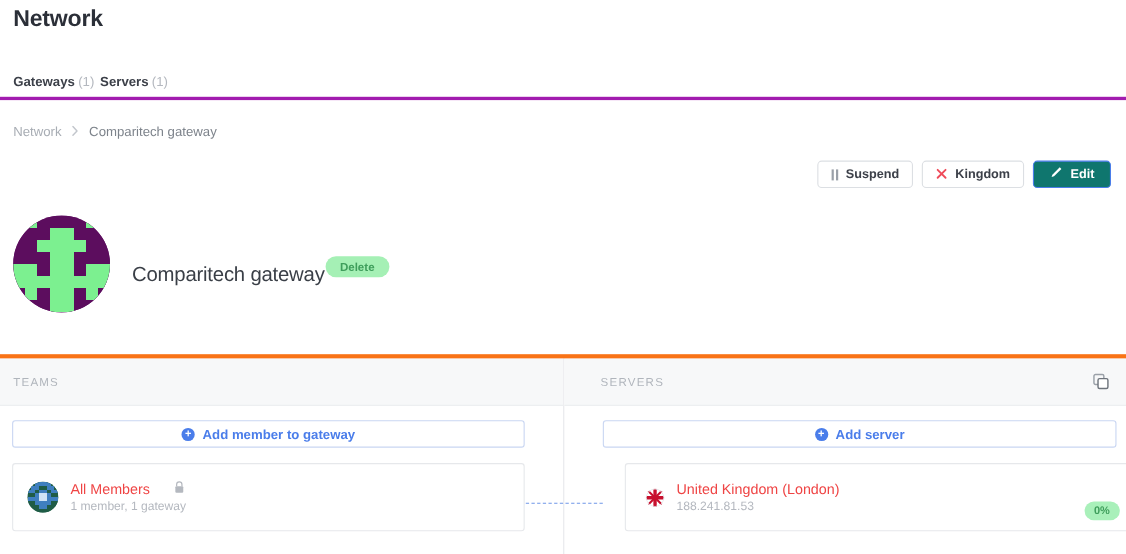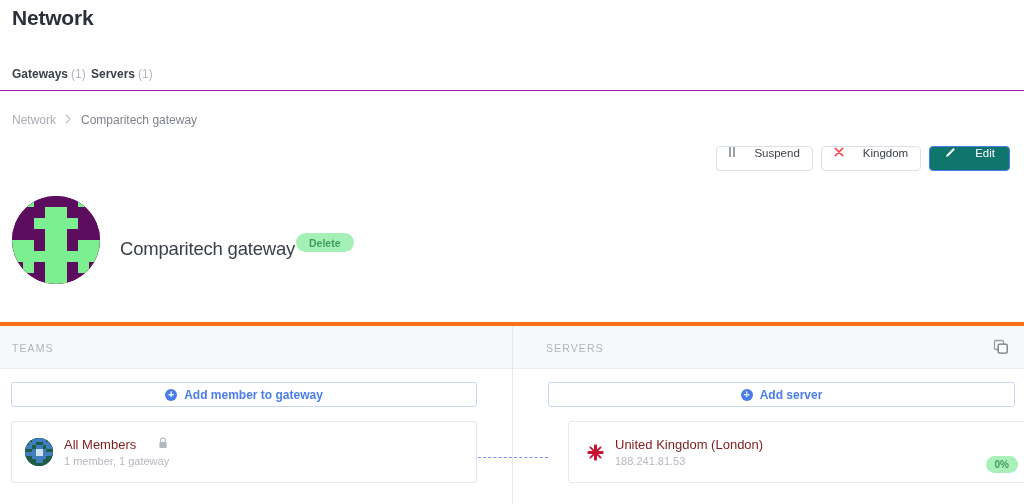--- a/index.html
+++ b/index.html
@@ -16,21 +16,21 @@
   
   .page-title {
     position: absolute; left: 12px; top: 6px;
     font-size: 21px; font-weight: 700; letter-spacing: -0.2px;
     color: #2b2f38;
   }
 
   
   .tabbar {
     position: absolute; left: 0; top: 62px; width: 1024px; height: 29px;
-    border-bottom: 1px solid #a21caf;
+    border-bottom: 3px solid #a21caf;
   }
   .tab {
     position: absolute; top: 5px;
     font-size: 12px; font-weight: 700; color: #3c4049;
     white-space: nowrap;
   }
   .tab .count { font-weight: 400; color: #b4b8bf; margin-left: 3px; }
   .tab-gateways { left: 12px; }
   .tab-servers { left: 91px; }
 
@@ -46,23 +46,23 @@
   }
   .breadcrumb .crumb-current { color: #7d838b; }
 
   
   .actions {
     position: absolute; right: 14px; top: 146px;
     display: flex; gap: 8px; align-items: center;
   }
   .btn {
     height: 25px; border-radius: 4px;
-    display: inline-flex; align-items: flex-start; justify-content: center;
-    gap: 19px; padding: 0 12px;
-    font-size: 11.5px; font-weight: 400;
+    display: inline-flex; align-items: center; justify-content: center;
+    gap: 7px; padding: 0 12px;
+    font-size: 11.5px; font-weight: 700;
     background: #fff; border: 1px solid #dcdfe3; color: #3c4049;
     cursor: pointer; white-space: nowrap;
   }
   .btn-edit {
     background: #0f766e; border-color: #4a7dea; color: #fff;
     padding: 0 14px;
   }
   .icon-pause { display:inline-flex; gap:2px; }
   .icon-pause i { display:block; width:2px; height:10px; background:#9aa0a8; }
   .icon-x { color:#ef4b5a; font-size:12px; font-weight:700; line-height:1; }
@@ -142,21 +142,21 @@
   .avatar-small {
     width: 28px; height: 28px; border-radius: 50%;
     overflow: hidden; flex: 0 0 auto; background: #1f5c46;
   }
   .flag-uk {
     width: 17px; height: 17px; border-radius: 50%;
     overflow: hidden; flex: 0 0 auto; margin-left: 5px;
   }
   .item-text { display: flex; flex-direction: column; gap: 3px; }
   .item-title {
-    font-size: 13px; color: #7f1d1d; font-weight: 400;
+    font-size: 13px; color: #ef4444; font-weight: 400;
     display: flex; align-items: center; gap: 22px;
   }
   .item-sub { font-size: 11px; color: #b4b8bf; }
   .lock-icon { display: inline-block; }
 
   .pct-badge {
     position: absolute; right: 16px; bottom: 9px;
     height: 17px; padding: 0 9px; border-radius: 9px;
     background: #a9f0ba; color: #3f9e5c;
     font-size: 10px; font-weight: 600;

